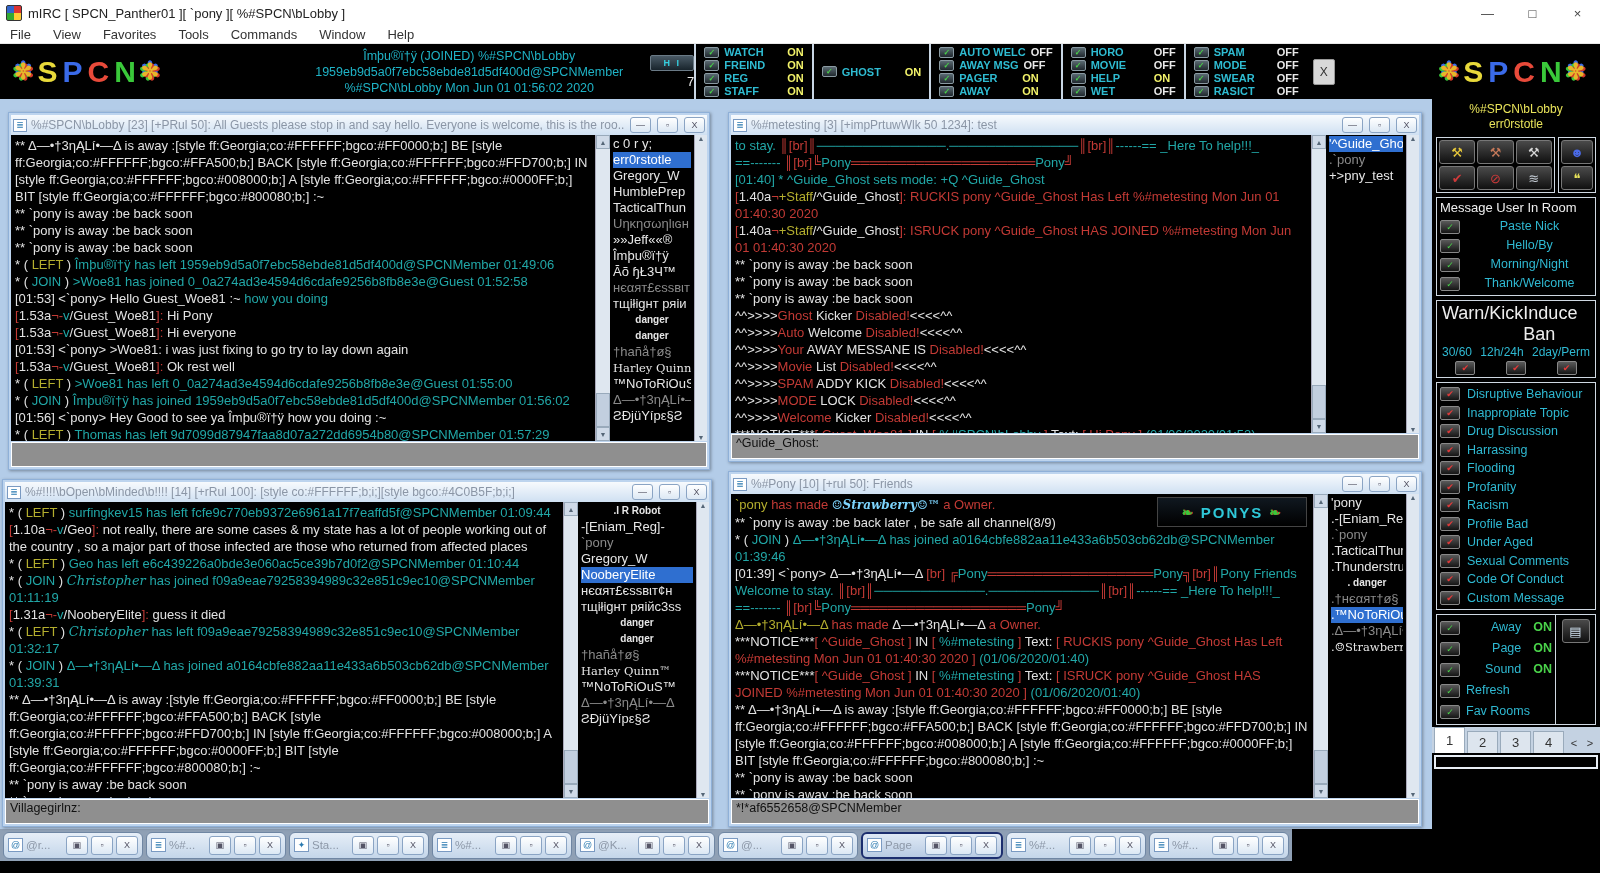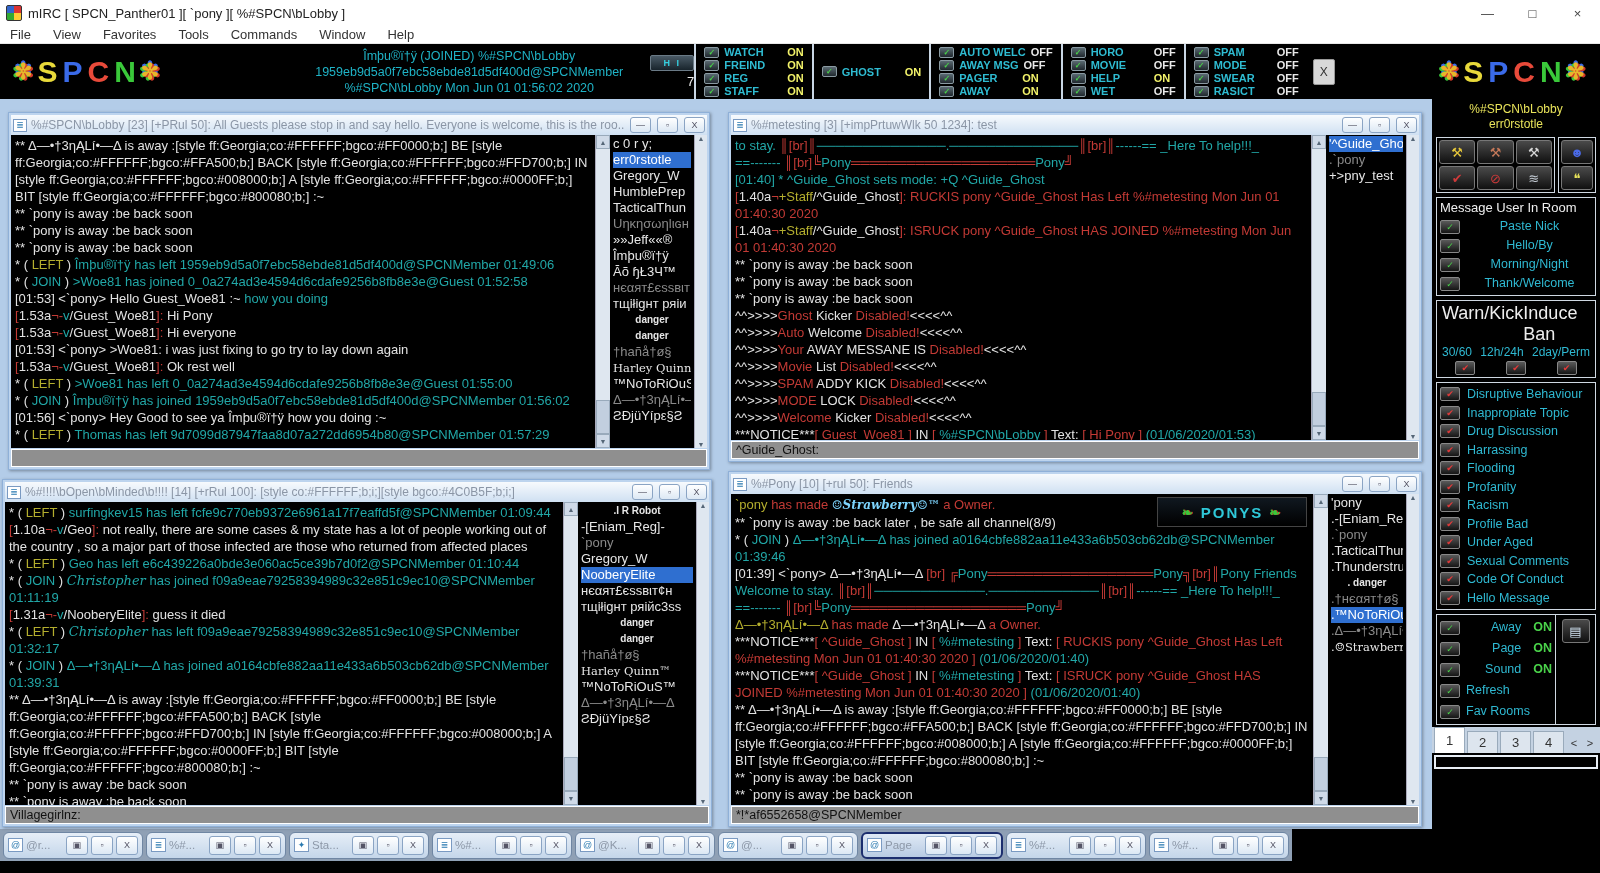--- a/index.html
+++ b/index.html
@@ -42,21 +42,21 @@
   .vs-a{width:100%;height:14px;background:#cfdae8;border:1px solid #9ab;display:flex;align-items:center;justify-content:center}
   .vs-track{flex:1;width:100%;position:relative}
   .vs-thumb{position:absolute;left:0;width:100%;height:34px;background:#c2cfdf;border:1px solid #9ab}
   .nicklist{background:#000;color:#e6e6e6;font-size:13px;line-height:16px;padding:1px 3px;overflow:hidden}
   .nick{white-space:nowrap;overflow:hidden}
   .nick.sel{background:#2f6fd0;color:#fff}
   .nick.gr{color:#8a8a8a}
   .nick.sm{font-size:10px;font-weight:bold;text-align:center}
   .nick.scr{font-family:"DejaVu Serif",serif;font-size:11.5px}
   .nscroll{width:13px;background:#dfe7f0;border-left:1px solid #aab;display:flex;flex-direction:column;justify-content:space-between;align-items:center;font-size:7px;color:#567}
-  .win-input{height:18px;background:#8f8f8f;border:1px solid #fff;color:#111;font-size:12.5px;line-height:16px;padding:0 4px;margin-top:1px;white-space:nowrap;overflow:hidden}
+  .win-input{height:25px;background:#8f8f8f;border:1px solid #fff;color:#111;font-size:12.5px;line-height:16px;padding:0 4px;margin-top:1px;white-space:nowrap;overflow:hidden}
   .w1 .nicklist{width:84px}.w2 .nicklist{width:80px}.w3 .nicklist{width:118px}.w4 .nicklist{width:78px}
   
   .c-w{color:#e2e2e2}.c-t{color:#21a7a7}.c-r{color:#c33a35}.c-y{color:#b4ae2e}
   .c-ts{color:#21a7a7;font-style:italic;font-family:"DejaVu Serif",serif;font-size:13px}
   .c-ys{color:#7dd3fc;font-style:italic;font-family:"DejaVu Serif",serif;font-weight:bold;font-size:12px}
   .pony-logo{position:absolute;top:3px;right:6px;width:150px;height:30px;background:linear-gradient(#101820,#000);border:1px solid #444;display:flex;align-items:center;justify-content:center;gap:6px;color:#2fc8d8;font-weight:bold;font-size:15px;letter-spacing:2px}
   .pony-logo .leaf{color:#3ac83a;text-shadow:1px 0 0 #d23a2a;font-size:13px}
   
   .sidebar{position:absolute;right:0;top:0;width:168px;height:730px;background:#000;display:flex;flex-direction:column;font-size:12.5px}
   .sb-head{text-align:center;color:#e8e35a;font-size:12px;line-height:15px;padding:3px 0}
@@ -562,21 +562,21 @@
         <div class="sb-row">
           <span class="chk red">✔</span>
           <span class="lbl">Sexual Comments</span>
         </div>
         <div class="sb-row">
           <span class="chk red">✔</span>
           <span class="lbl">Code Of Conduct</span>
         </div>
         <div class="sb-row">
           <span class="chk red">✔</span>
-          <span class="lbl">Hello Message</span>
+          <span class="lbl">Custom Message</span>
         </div>
       </div>
     <div class="sb-toggles">
       <div class="col" id="sb-toggles">
           <div class="sb-trow">
             <span class="chk">✓</span>
             <span class="lbl2 r">Away</span>
             <span class="on">ON</span>
           </div>
           <div class="sb-trow">

